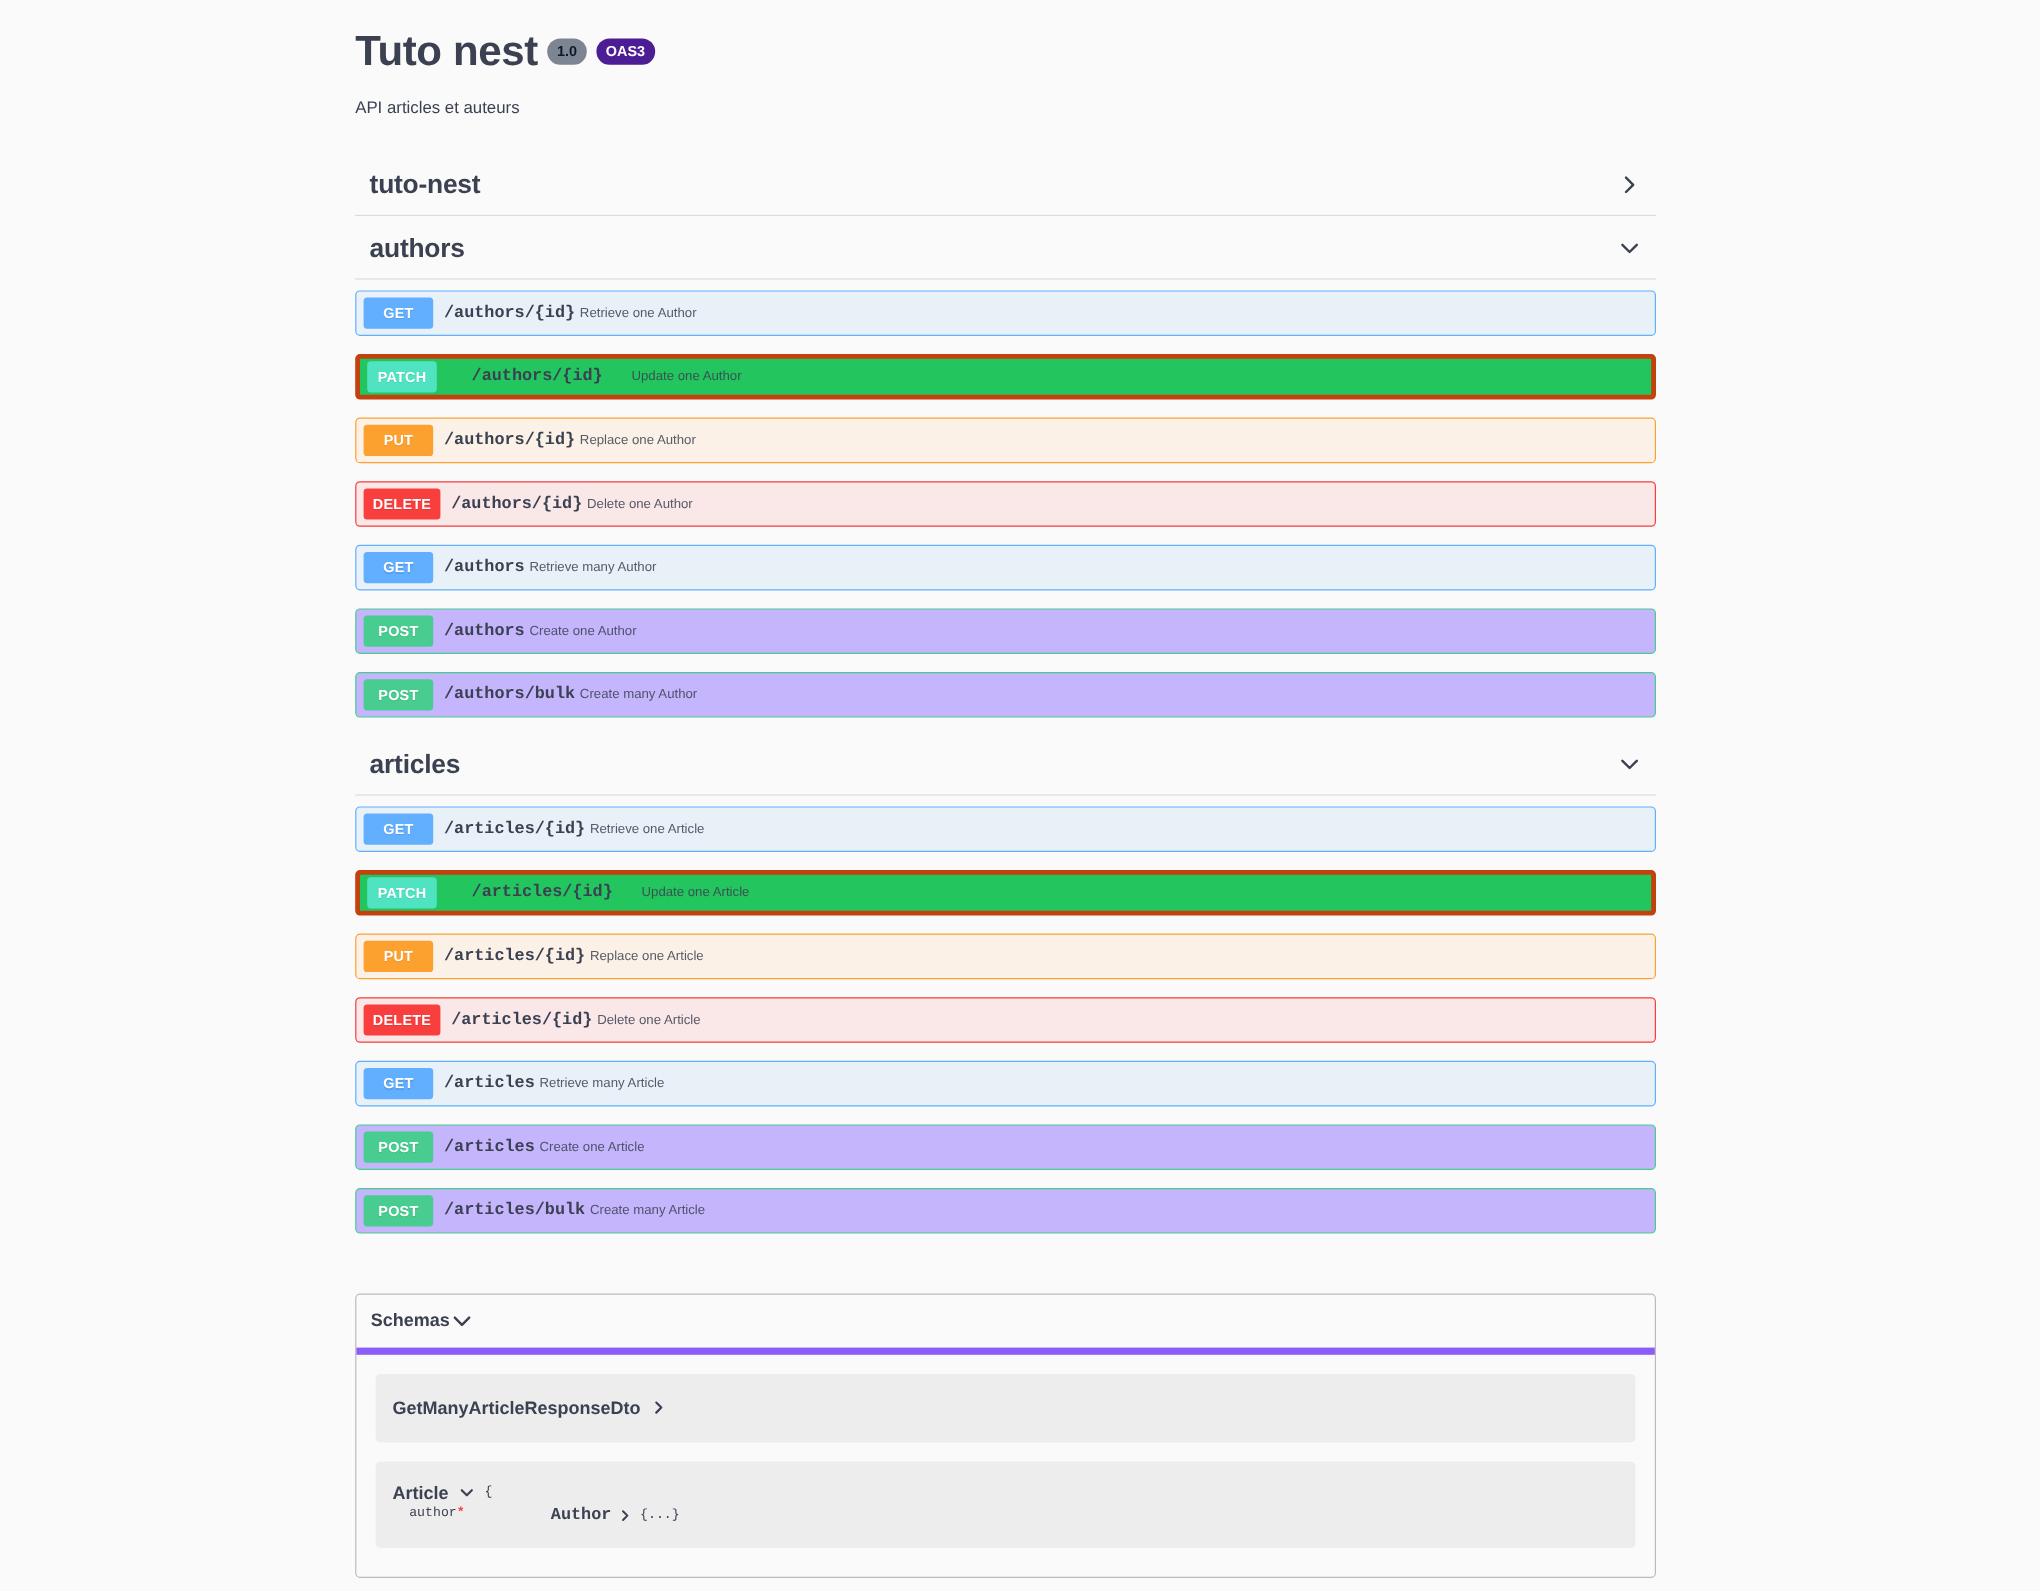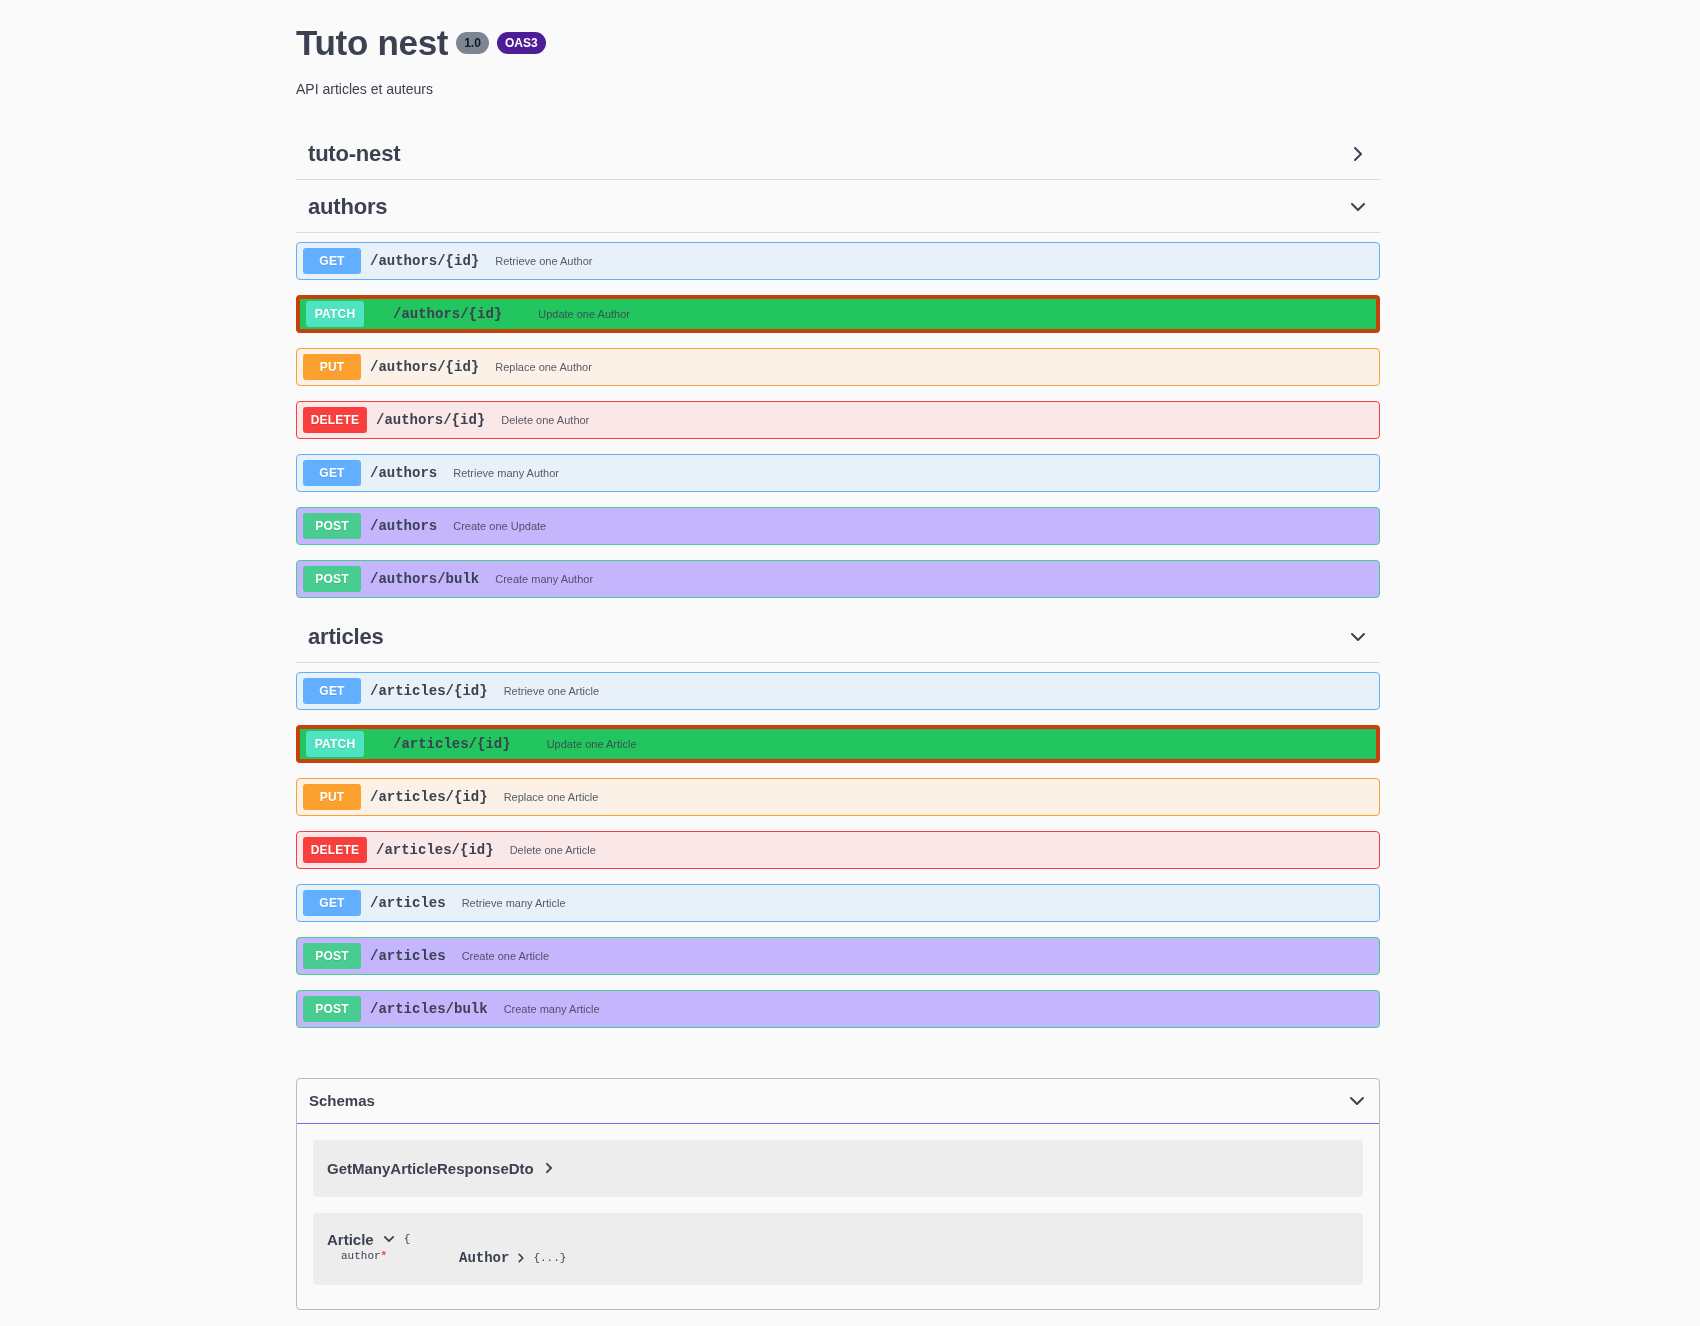--- a/index.html
+++ b/index.html
@@ -62,21 +62,21 @@
     display: flex; align-items: center; justify-content: center;
     border-radius: 3px;
     color: #fff; font-family: "Liberation Sans", sans-serif;
     font-size: 12px; font-weight: 700; letter-spacing: 0.2px;
     margin: 0 9px 0 6px;
     text-shadow: 0 1px 0 rgba(0,0,0,.1);
   }
   .op .path {
     font-family: "Liberation Mono", monospace;
     font-size: 14px; font-weight: 700; color: #3b4151;
-    padding-right: 16px;
+    padding-right: 4px;
   }
   .op .summary {
     font-size: 11px; color: #3b4151; opacity: .85;
   }
 
   .op.get    { background: #e8f0f8; border: 1px solid #61affe; }
   .op.get .method { background: #61affe; }
   .op.patch  { background: #22c55e; border: 4px solid #c2410c; gap: 20px; }
   .op.patch .method { background: #50e3c2; }
   .op.put    { background: #fbf1e6; border: 1px solid #fca130; }
@@ -86,23 +86,23 @@
   .op.post   { background: #c4b5fd; border: 1px solid #49cc90; }
   .op.post .method { background: #49cc90; }
 
   
   .models {
     margin: 50px 0 0 296px; width: 1084px;
     border: 1px solid #bbb; border-radius: 4px;
     background: #fafafa;
   }
   .models-header {
-    display: flex; align-items: center; justify-content: space-between;
+    display: flex; align-items: center; 
     padding: 12px 12px 12px 12px;
-    border-bottom: 1px solid #8b5cf6;
+    border-bottom: 6px solid #8b5cf6;
     cursor: pointer;
   }
   .models-title { font-size: 15px; font-weight: 700; color: #3b4151; }
   .models-body { padding: 16px 16px 8px 16px; }
 
   .model-container {
     background: rgba(0,0,0,.05);
     border-radius: 4px;
     margin: 0 0 16px 0;
     padding: 18px 20px 18px 14px;
@@ -190,21 +190,21 @@
         <span class="summary">Delete one Author</span>
       </div>
       <div class="op get">
         <span class="method">GET</span>
         <span class="path">/authors</span>
         <span class="summary">Retrieve many Author</span>
       </div>
       <div class="op post">
         <span class="method">POST</span>
         <span class="path">/authors</span>
-        <span class="summary">Create one Update</span>
+        <span class="summary">Create one Author</span>
       </div>
       <div class="op post">
         <span class="method">POST</span>
         <span class="path">/authors/bulk</span>
         <span class="summary">Create many Author</span>
       </div>
     </div>
   </div>
 
   <div class="tag-block" style="margin-top:16px;">

